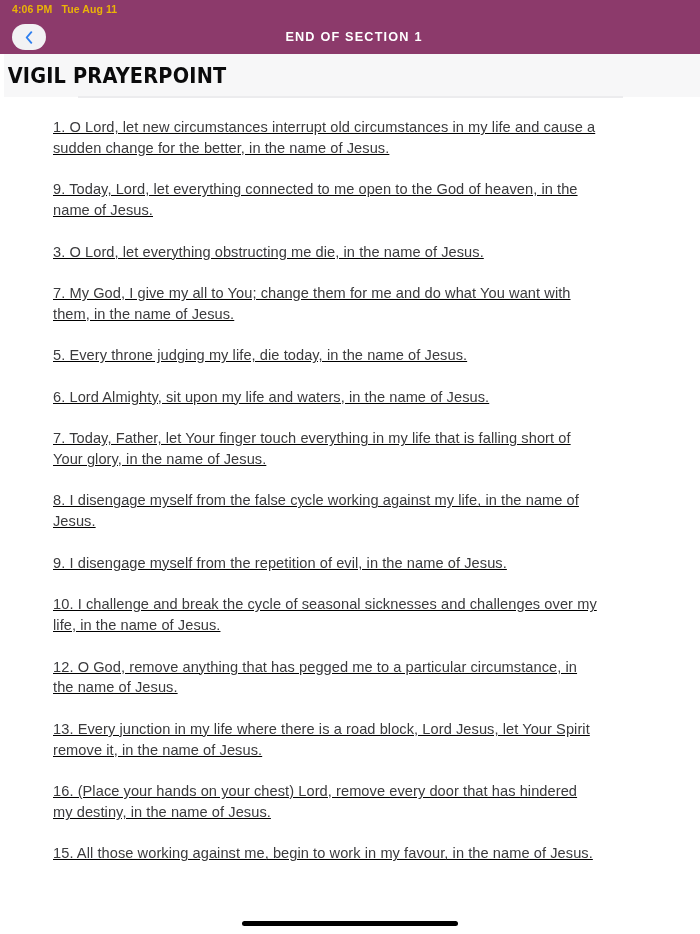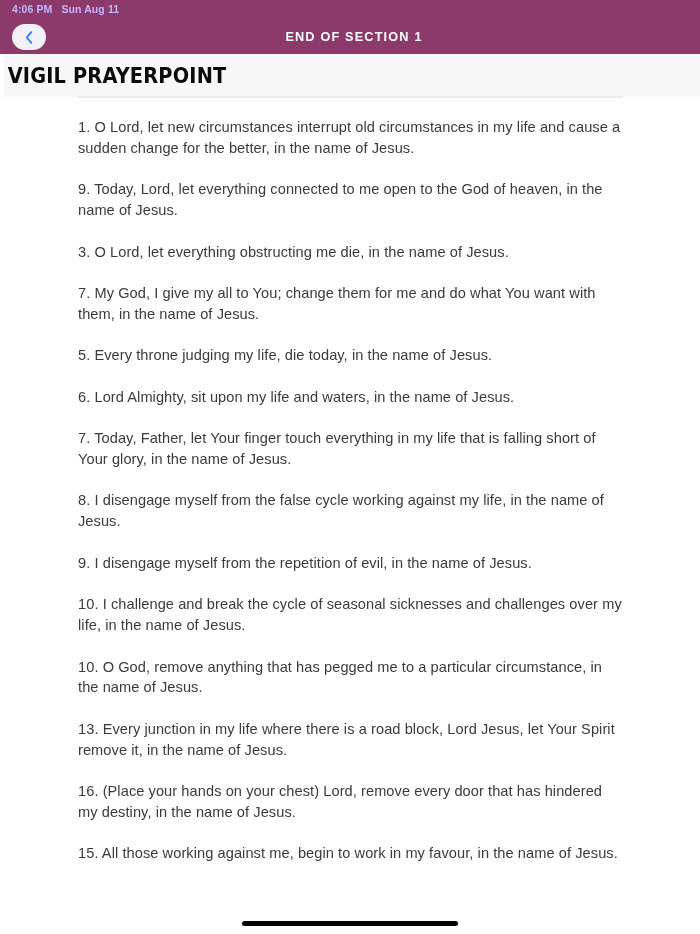--- a/index.html
+++ b/index.html
@@ -19,21 +19,21 @@
     overflow:hidden;
   }
 
   
   .status-bar {
     position:absolute; top:0; left:0;
     width:700px; height:18px;
     background:#8C3A6B;
     display:flex; align-items:center;
     padding:0 10px 0 12px;
-    color:#c4b5fd;
+    color:#eab308;
   }
   .status-left {
     display:flex; align-items:center; gap:9px;
     font-size:10.5px; font-weight:700;
     letter-spacing:0.1px;
     line-height:1;
   }
   .status-right {
     margin-left:auto;
     display:flex; align-items:center; gap:7px;
@@ -121,22 +121,23 @@
     background:#ECECEE;
   }
 
   
   .content {
     position:absolute;
     top:98px; left:0;
     width:700px;
     height:836px;
     background:#ffffff;
-    padding:19px 78px 0 78px;
+    padding:19px 78px 0 53px;
     overflow:hidden;
+    text-decoration:underline;
   }
   .prayer-item {
     font-size:14.6px;
     line-height:20.9px;
     color:#3B3B3D;
     margin-bottom:20.5px;
     letter-spacing:0.005em;
     max-width:545px;
     text-align:left;
   }
@@ -153,21 +154,21 @@
   }
 </style>
 </head>
 <body>
 
 <div id="app">
 
   <div class="status-bar">
     <div class="status-left">
       <span>4:06 PM</span>
-      <span>Sun Aug 11</span>
+      <span>Tue Aug 11</span>
     </div>
     <div class="status-right">
       <span>
         <svg class="wifi-icon" viewBox="0 0 16 12" fill="none">
           <path d="M8 10.4 L5.9 8.0 A3.2 3.2 0 0 1 10.1 8.0 Z" fill="#ffffff"></path>
           <path d="M3.6 6.0 A6.6 6.6 0 0 1 12.4 6.0" stroke="#ffffff" stroke-width="1.5" stroke-linecap="round" fill="none"></path>
           <path d="M1.5 3.6 A9.8 9.8 0 0 1 14.5 3.6" stroke="#ffffff" stroke-width="1.5" stroke-linecap="round" fill="none"></path>
         </svg>
       </span>
       <span>100%</span>
@@ -198,21 +199,21 @@
     <p class="prayer-item">1. O Lord, let new circumstances interrupt old circumstances in my life and cause a sudden change for the better, in the name of Jesus.</p>
     <p class="prayer-item">9. Today, Lord, let everything connected to me open to the God of heaven, in the name of Jesus.</p>
     <p class="prayer-item">3. O Lord, let everything obstructing me die, in the name of Jesus.</p>
     <p class="prayer-item">7. My God, I give my all to You; change them for me and do what You want with them, in the name of Jesus.</p>
     <p class="prayer-item">5. Every throne judging my life, die today, in the name of Jesus.</p>
     <p class="prayer-item">6. Lord Almighty, sit upon my life and waters, in the name of Jesus.</p>
     <p class="prayer-item">7. Today, Father, let Your finger touch everything in my life that is falling short of Your glory, in the name of Jesus.</p>
     <p class="prayer-item">8. I disengage myself from the false cycle working against my life, in the name of Jesus.</p>
     <p class="prayer-item">9. I disengage myself from the repetition of evil, in the name of Jesus.</p>
     <p class="prayer-item">10. I challenge and break the cycle of seasonal sicknesses and challenges over my life, in the name of Jesus.</p>
-    <p class="prayer-item">10. O God, remove anything that has pegged me to a particular circumstance, in the name of Jesus.</p>
+    <p class="prayer-item">12. O God, remove anything that has pegged me to a particular circumstance, in the name of Jesus.</p>
     <p class="prayer-item">13. Every junction in my life where there is a road block, Lord Jesus, let Your Spirit remove it, in the name of Jesus.</p>
     <p class="prayer-item">16. (Place your hands on your chest) Lord, remove every door that has hindered my destiny, in the name of Jesus.</p>
     <p class="prayer-item">15. All those working against me, begin to work in my favour, in the name of Jesus.</p>
   </div>
 
   <div class="home-indicator"></div>
 
 </div>
 
 </body></html>

